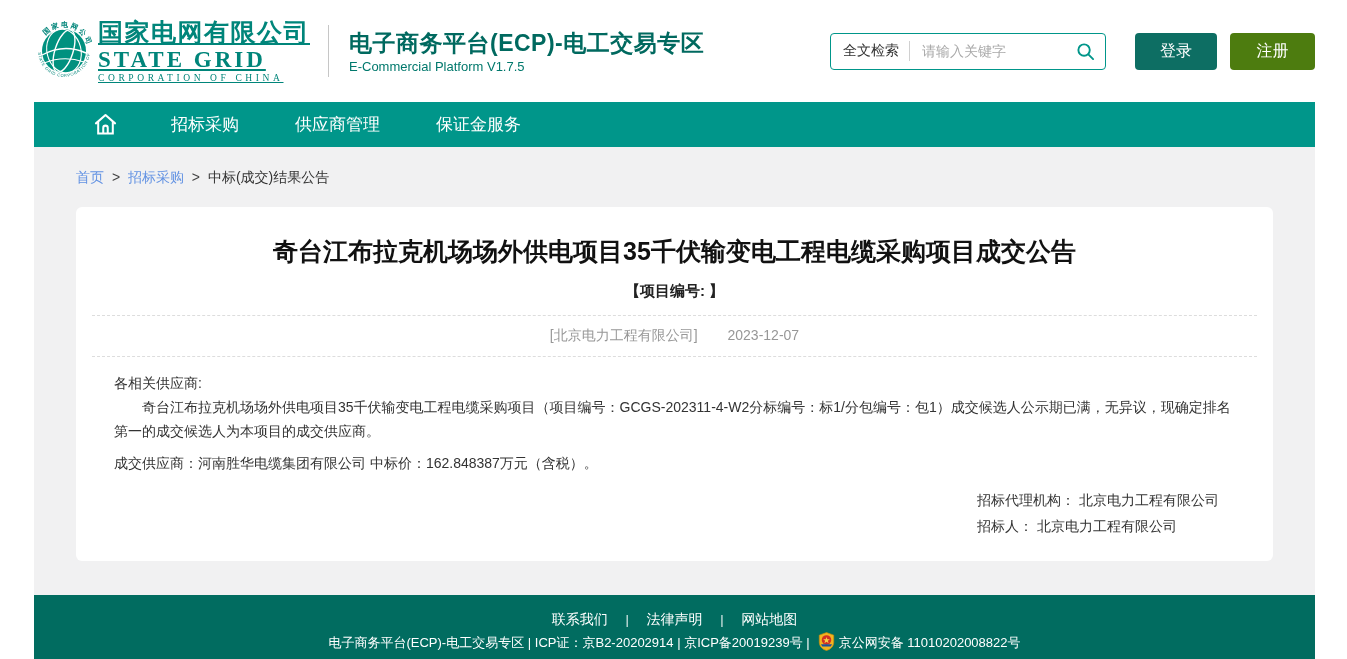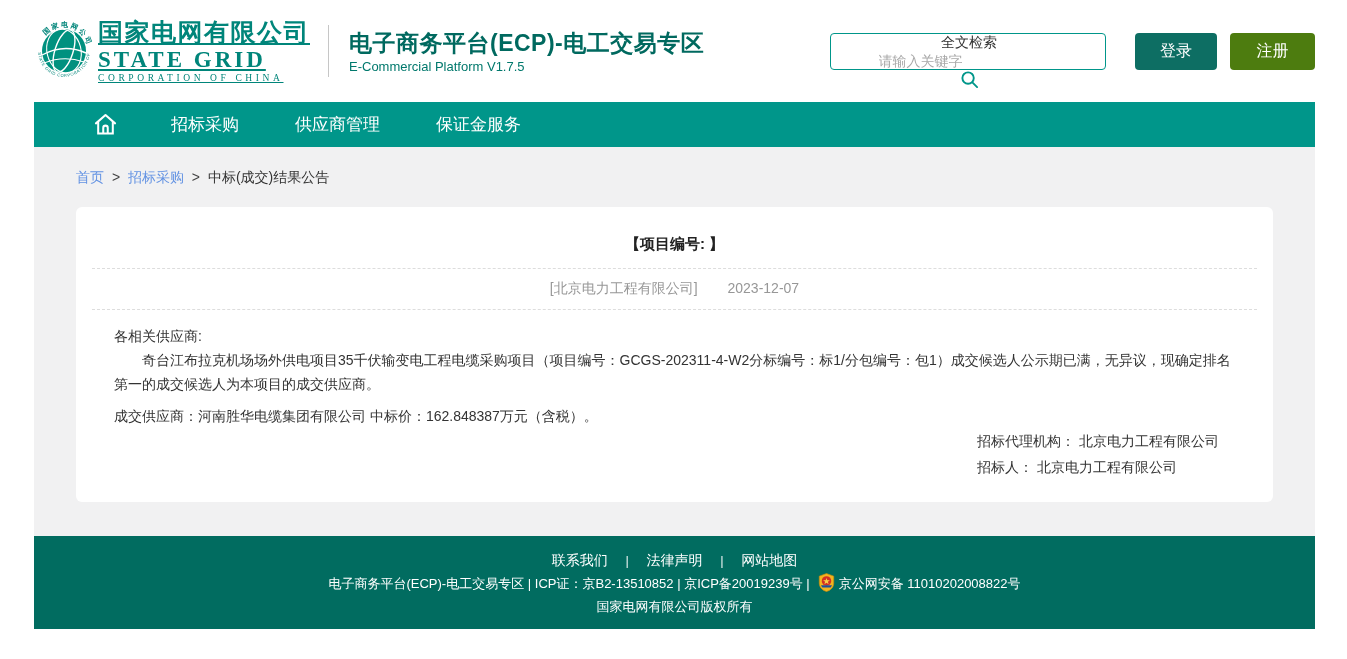--- a/index.html
+++ b/index.html
@@ -12,21 +12,21 @@
   .header { height:102px; display:flex; align-items:center; padding-left:30px; background:#fff; }
   .logo-block { display:flex; align-items:center; }
   .logo-text { color:#00857a;text-decoration:underline; }
   .logo-cn { font-size:25px; font-weight:bold; letter-spacing:1.5px; line-height:1.1; }
   .logo-en { font-family:"Liberation Serif","DejaVu Serif",serif; font-size:23px; font-weight:bold; letter-spacing:3px; line-height:1.0; margin-top:1px; }
   .logo-en-sub { font-family:"Liberation Serif","DejaVu Serif",serif; font-size:9.5px; letter-spacing:3.6px; margin-top:2px; }
   .v-divider { width:1px; height:52px; background:#c6c6c6; margin:0 20px 0 18px; }
   .platform-title { font-size:23px; font-weight:bold; color:#00695f; letter-spacing:0.5px; }
   .platform-sub { font-size:13px; color:#00786c; margin-top:0; }
   .header-right { margin-left:auto; display:flex; align-items:center; padding-right:32px; }
-  .search-box { width:276px; height:37px; border:1px solid #00968a; border-radius:4px; display:flex; align-items:center; padding:0 10px 0 12px; margin-right:29px; background:#fff;flex-direction:column; }
+  .search-box { width:276px; height:37px; border:1px solid #00968a; border-radius:4px; display:flex; align-items:center; padding:0 10px 0 12px; margin-right:29px; background:#fff; }
   .search-label { font-size:14px; color:#333; white-space:nowrap; }
   .search-divider { width:1px; height:20px; background:#d0d0d0; margin:0 10px; }
   .search-input { flex:1; border:none; outline:none; font-size:14px; color:#333; min-width:0; background:transparent; font-family:inherit; }
   .search-input::placeholder { color:#a9a9a9; }
   .search-icon-btn { border:none; background:none; padding:0; cursor:pointer; display:flex; align-items:center; }
   .btn { height:37px; border:none; border-radius:4px; color:#fff; font-size:16px; cursor:pointer; font-family:Liberation Serif, serif; }
   .btn-login { width:82px; background:#0d6e63; margin-right:13px; }
   .btn-register { width:85px; background:#4d7c0f; }
   
   .navbar { margin:0 32px 0 34px; height:45px; background:#00968a; display:flex; align-items:center; padding-left:58px; }
@@ -40,21 +40,21 @@
   .crumb-current { color:#333; }
   .card { margin:20px 42px 0; background:#fff; border-radius:6px; padding:28px 14px 22px; }
   .article-title { text-align:center; font-size:25px; font-weight:bold; color:#111; margin:0 30px 14px; }
   .project-no { text-align:center; font-size:15px; font-weight:bold; color:#222; margin-bottom:14px; }
   .dashed { border:none; border-top:1px dashed #ddd; margin:0 2px; }
   .meta-line { text-align:center; font-size:14px; color:#979797; padding:11px 0; }
   .meta-date { margin-left:26px; }
   .article-body { padding:14px 24px 0; font-size:14px; line-height:24px; color:#333; }
   .para-indent { text-indent:2em; margin:0; }
   .award-line { margin-top:8px; }
-  .sign-block-wrap { text-align:right; padding-right:16px; }
+  .sign-block-wrap { text-align:right; margin-top:12px; padding-right:16px; }
   .sign-block { display:inline-block; text-align:left; line-height:26px; }
   
   .footer { margin:0 32px 0 34px; background:#016c60; color:#fff; text-align:center; font-size:13px; padding:13px 0 11px; }
   .footer-line { line-height:23px; }
   .footer-link { color:#fff; text-decoration:none; cursor:pointer; font-size:14px; }
   .flink-sep { margin:0 14px; opacity:0.9; }
   .badge-icon { vertical-align:-4px; margin:0 4px 0 8px; }
   .police-link { color:#fff; text-decoration:none; cursor:pointer; }
 </style>
 </head>
@@ -120,20 +120,21 @@
 <div class="main">
   <div class="breadcrumb">
     <a class="crumb-link">首页</a>
     <span class="crumb-sep">&gt;</span>
     <a class="crumb-link">招标采购</a>
     <span class="crumb-sep">&gt;</span>
     <span class="crumb-current">中标(成交)结果公告</span>
   </div>
 
   <div class="card">
+    <div class="article-title">奇台江布拉克机场场外供电项目35千伏输变电工程电缆采购项目成交公告</div>
     <div class="project-no">【项目编号: 】</div>
     <hr class="dashed">
     <div class="meta-line">
       <span>[北京电力工程有限公司]</span>
       <span class="meta-date">2023-12-07</span>
     </div>
     <hr class="dashed">
     <div class="article-body">
       <div>各相关供应商:</div>
       <p class="para-indent">奇台江布拉克机场场外供电项目35千伏输变电工程电缆采购项目（项目编号：GCGS-202311-4-W2分标编号：标1/分包编号：包1）成交候选人公示期已满，无异议，现确定排名第一的成交候选人为本项目的成交供应商。</p>
@@ -150,21 +151,21 @@
 
 <div class="footer">
   <div class="footer-line">
     <a class="footer-link">联系我们</a>
     <span class="flink-sep">|</span>
     <a class="footer-link">法律声明</a>
     <span class="flink-sep">|</span>
     <a class="footer-link">网站地图</a>
   </div>
   <div class="footer-line">
-    <span>电子商务平台(ECP)-电工交易专区 | ICP证：京B2-13510852 | 京ICP备20019239号 |</span><svg class="badge-icon" width="17" height="19" viewBox="0 0 20 22">
+    <span>电子商务平台(ECP)-电工交易专区 | ICP证：京B2-20202914 | 京ICP备20019239号 |</span><svg class="badge-icon" width="17" height="19" viewBox="0 0 20 22">
       <path d="M10 0.5 L18.5 3.5 V11.5 C18.5 16.8 14.8 20.2 10 21.6 C5.2 20.2 1.5 16.8 1.5 11.5 V3.5 Z" fill="#f2b41f" stroke="#c98c0c" stroke-width="0.8"></path>
       <circle cx="10" cy="9.2" r="5.6" fill="#d33024"></circle>
       <path d="M10 5.6 L11 8.4 L14 8.4 L11.6 10.2 L12.5 13 L10 11.3 L7.5 13 L8.4 10.2 L6 8.4 L9 8.4 Z" fill="#f7d04a"></path>
       <path d="M3.5 14.2 H16.5 L15 16.8 H5 Z" fill="#1f4e9c"></path>
     </svg><a class="police-link">京公网安备 11010202008822号</a>
   </div>
   <div class="footer-line">国家电网有限公司版权所有</div>
 </div>
 
 </body></html>

